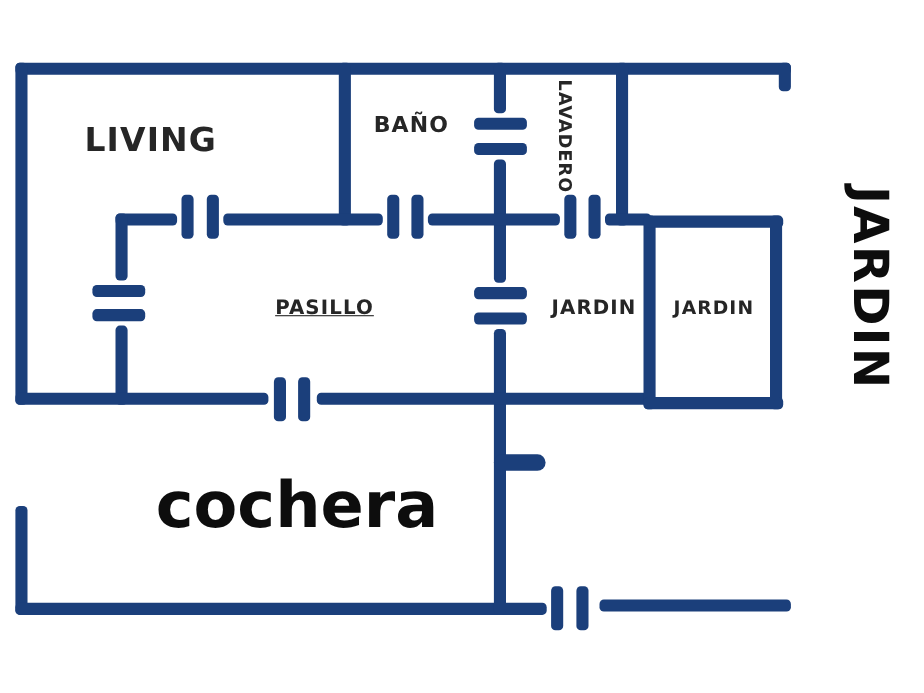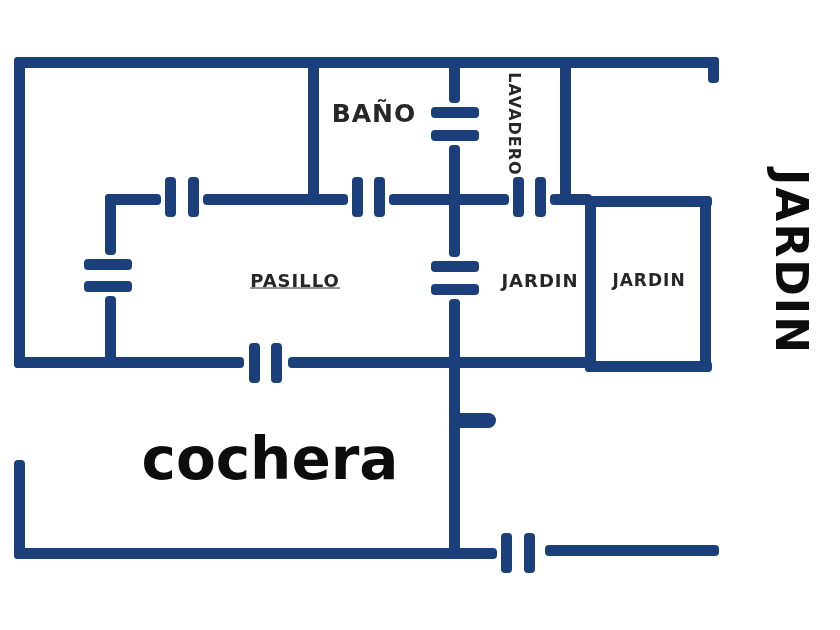--- a/index.html
+++ b/index.html
@@ -89,21 +89,22 @@
 
   <div class="bar" style="left:513px; top:177px; width:11px; height:40px;"></div>
   <div class="bar" style="left:535px; top:177px; width:11px; height:40px;"></div>
 
   <div class="bar" style="left:249px; top:343px; width:11px; height:40px;"></div>
   <div class="bar" style="left:271px; top:343px; width:11px; height:40px;"></div>
 
   <div class="bar" style="left:501px; top:533px; width:11px; height:40px;"></div>
   <div class="bar" style="left:524px; top:533px; width:11px; height:40px;"></div>
 
-  <div class="label" style="left:374px; top:113px; font-size:25px;">BAÑO</div>
+  <div class="label" style="left:137px; top:128px; font-size:30px;">LIVING</div>
+  <div class="label" style="left:374px; top:113px; font-size:20px;">BAÑO</div>
   <div class="label vert" style="left:514px; top:124px; font-size:16px;">LAVADERO</div>
   <div class="label" style="left:295px; top:280px; font-size:18px;text-decoration:underline;">PASILLO</div>
   <div class="label" style="left:540px; top:280px; font-size:18px;">JARDIN</div>
   <div class="label" style="left:649px; top:280px; font-size:17px;">JARDIN</div>
   <div class="label vert big" style="left:791px; top:262px; font-size:44px; letter-spacing:2px;">JARDIN</div>
   <div class="label big" style="left:270px; top:459px; font-size:58px; letter-spacing:0;">cochera</div>
 
 </div>
 
 </body></html>

